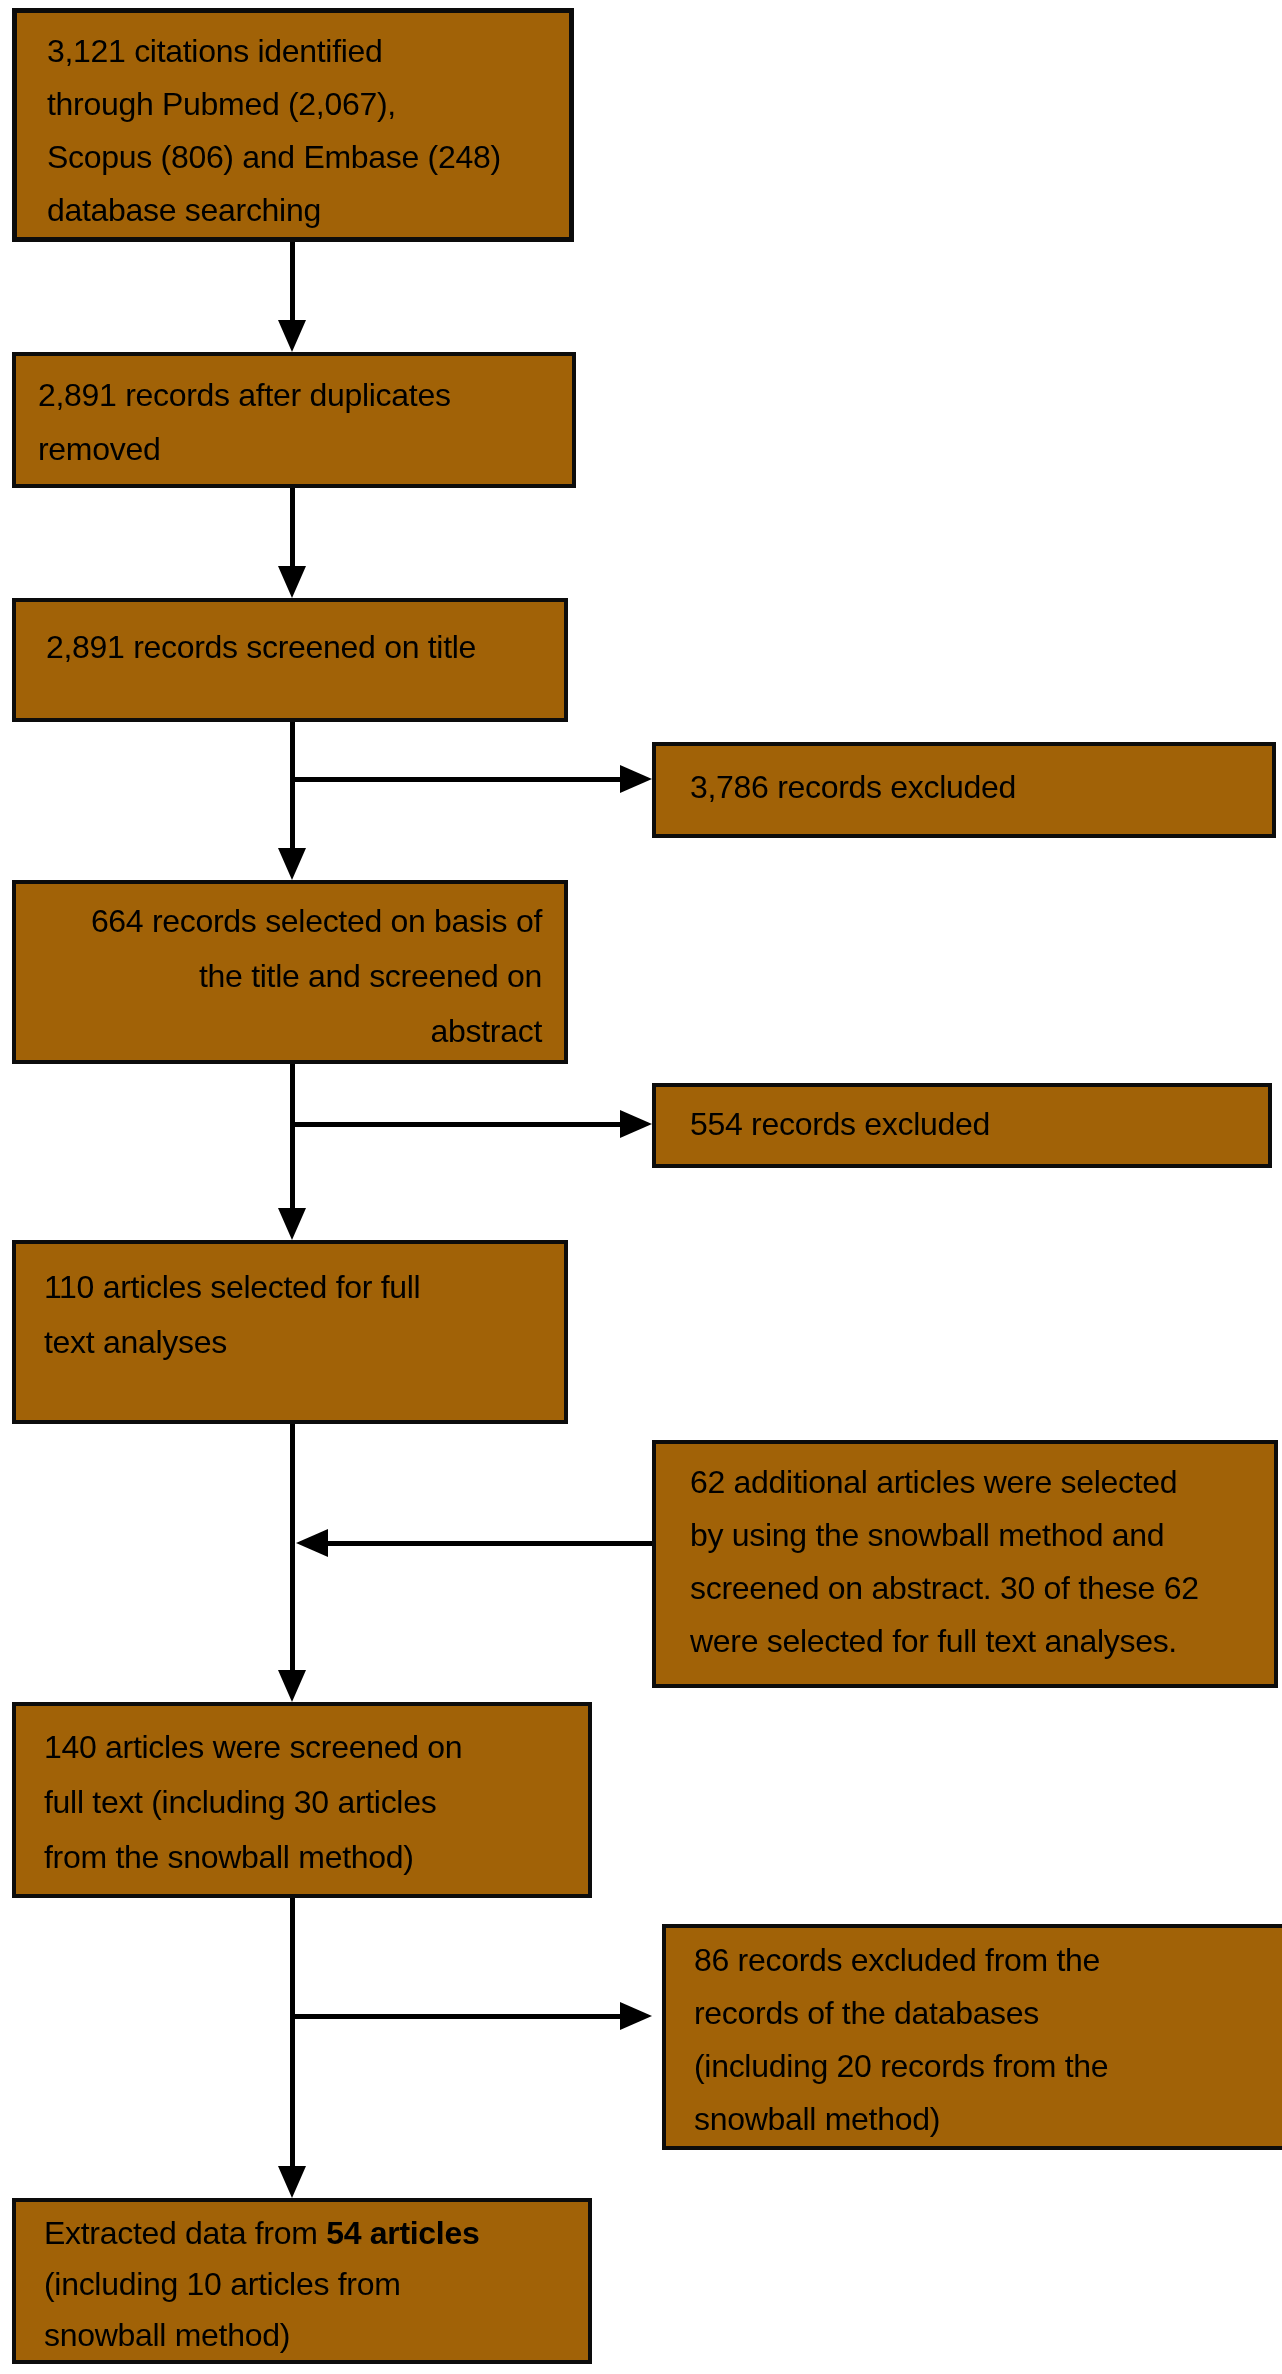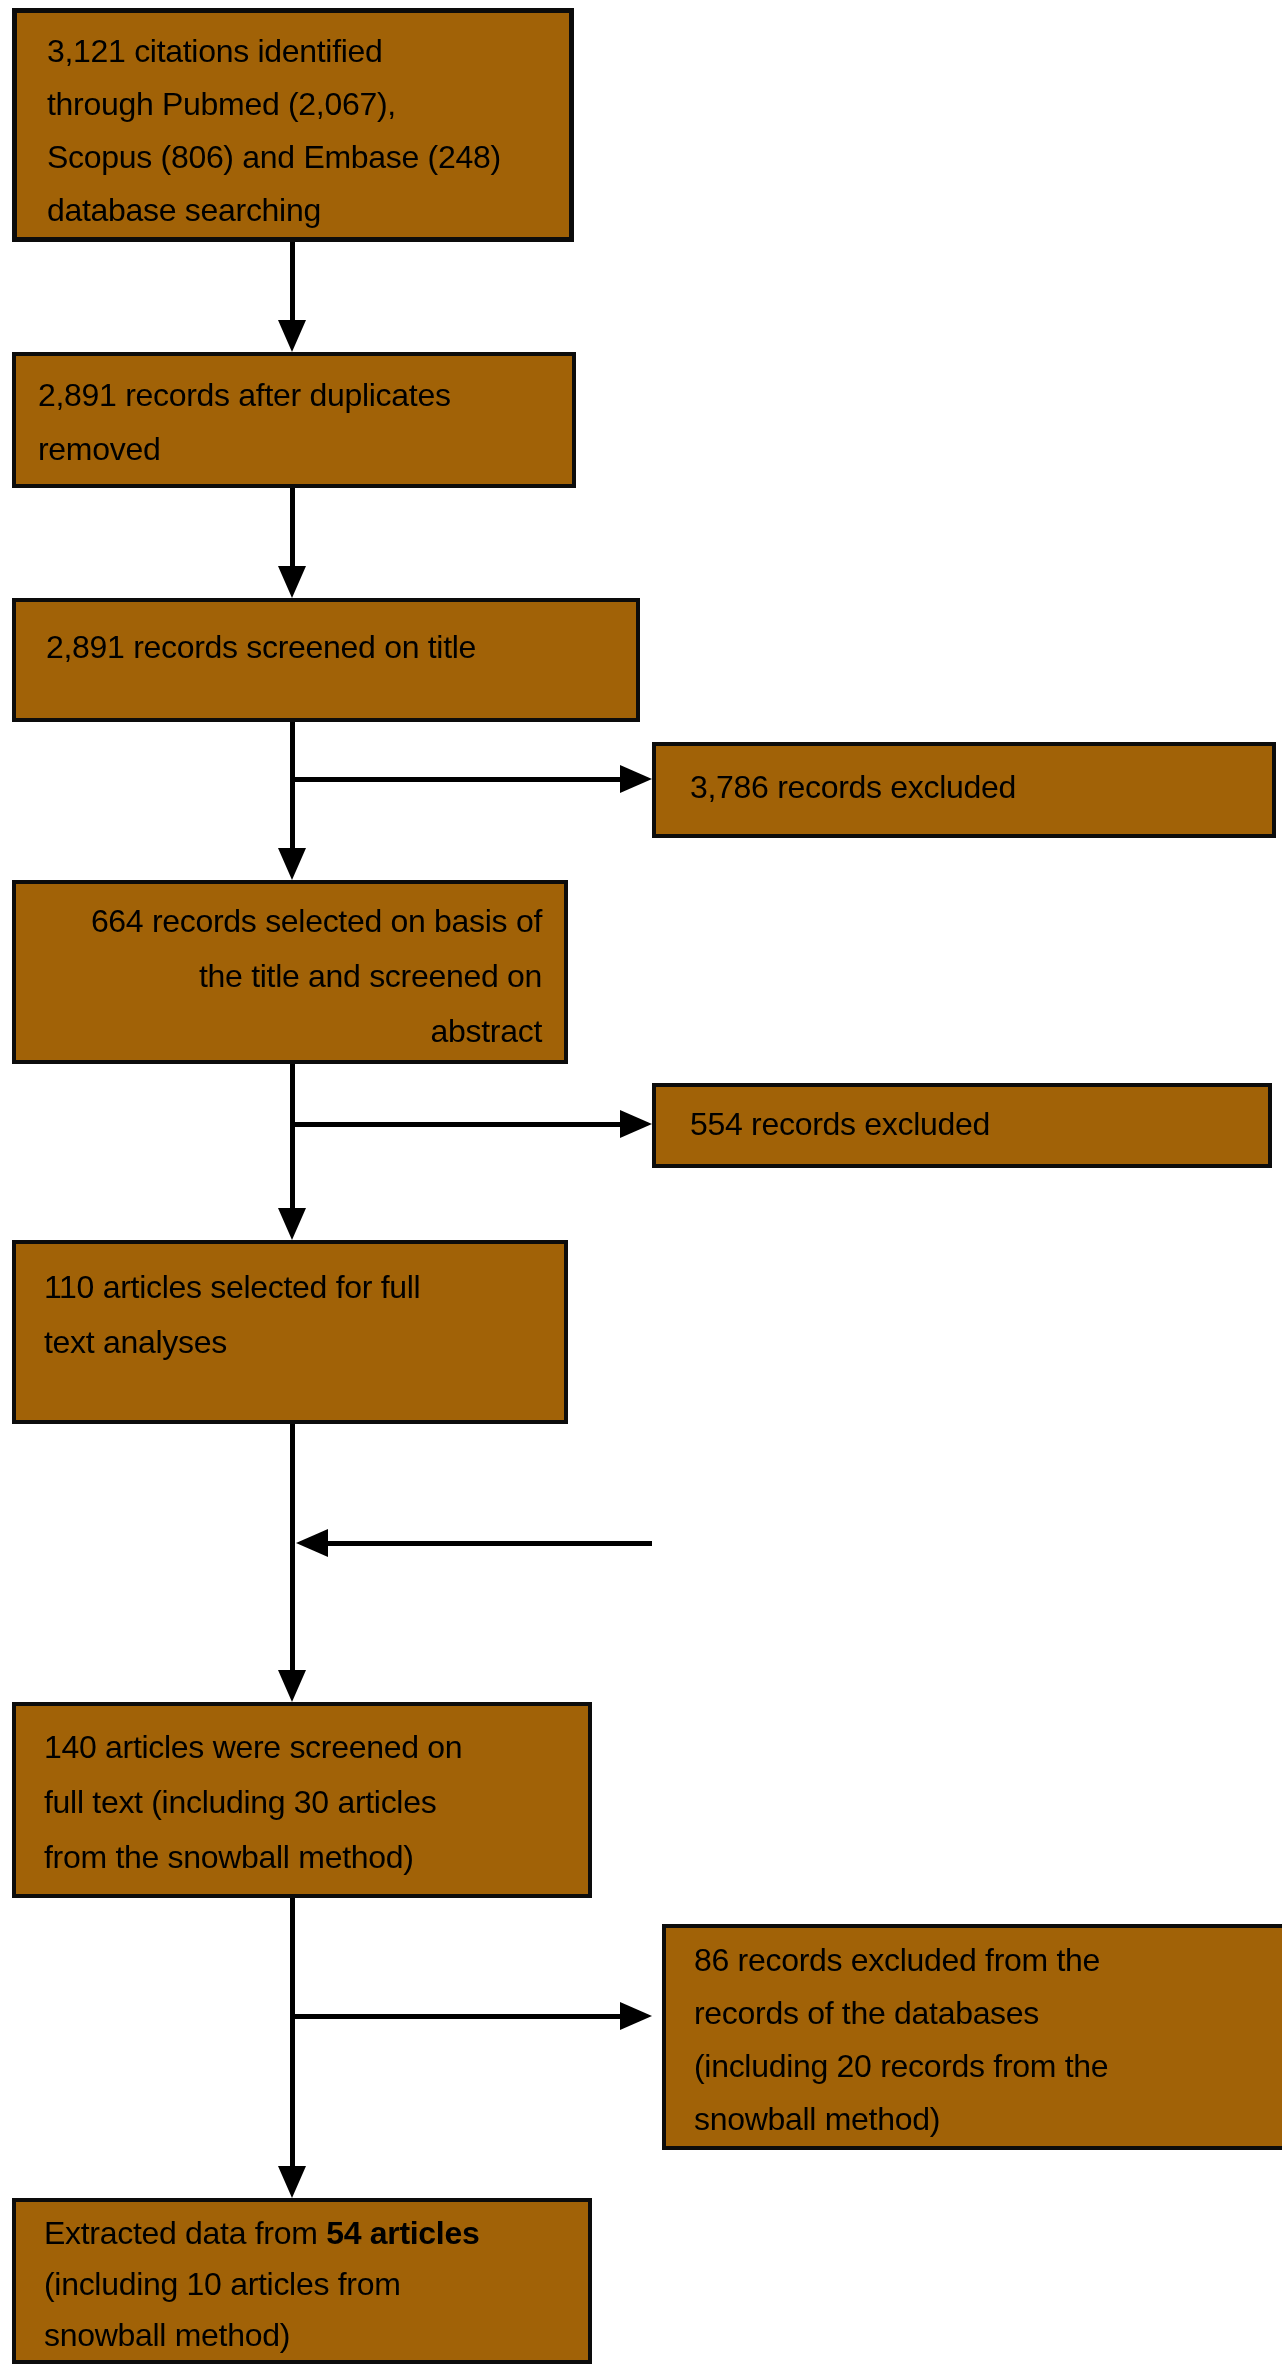--- a/index.html
+++ b/index.html
@@ -51,21 +51,21 @@
     position: absolute; width: 0; height: 0;
     border-top: 14px solid transparent;
     border-bottom: 14px solid transparent;
     border-right: 32px solid #000;
   }
 
   
   #b1 { left: 12px; top: 8px;    width: 562px; height: 234px; padding: 12px 22px 0 30px; }
   #b1 .box-text { line-height: 53px; }
   #b2 { left: 12px; top: 352px;  width: 564px; height: 136px; padding: 12px 22px 0 22px; }
-  #b3 { left: 12px; top: 598px;  width: 628px; height: 124px; padding: 20px 22px 0 30px; }
+  #b3 { left: 12px; top: 598px;  width: 556px; height: 124px; padding: 20px 22px 0 30px; }
   #b3 .box-text { line-height: 50px; }
   #b4 { left: 12px; top: 880px;  width: 556px; height: 184px; padding: 10px 22px 0 28px; }
   #b4 .box-text { line-height: 55px; text-align: right; }
   #b5 { left: 12px; top: 1240px; width: 556px; height: 184px; padding: 16px 22px 0 28px; }
   #b5 .box-text { line-height: 55px; }
   #b6 { left: 12px; top: 1702px; width: 580px; height: 196px; padding: 14px 22px 0 28px; }
   #b6 .box-text { line-height: 55px; }
   #b7 { left: 12px; top: 2198px; width: 580px; height: 166px; padding: 6px 30px 0 28px; }
   #b7 .box-text { line-height: 51px; }
 
@@ -124,20 +124,26 @@
   </div>
 
   <div class="box" id="rb1">
     <div class="box-text">3,786 records excluded</div>
   </div>
 
   <div class="box" id="rb2">
     <div class="box-text">554 records excluded</div>
   </div>
 
+  <div class="box" id="rb3">
+    <div class="box-text">62 additional articles were selected
+by using the snowball method and
+screened on abstract. 30 of these 62
+were selected for full text analyses.</div>
+  </div>
 
   <div class="box" id="rb4">
     <div class="box-text">86 records excluded from the
 records of the databases
 (including 20 records from the
 snowball method)</div>
   </div>
 
   <div class="vline" style="left:290px; top:242px; height:82px;"></div>
   <div class="head-down" style="left:278px; top:320px;"></div>

